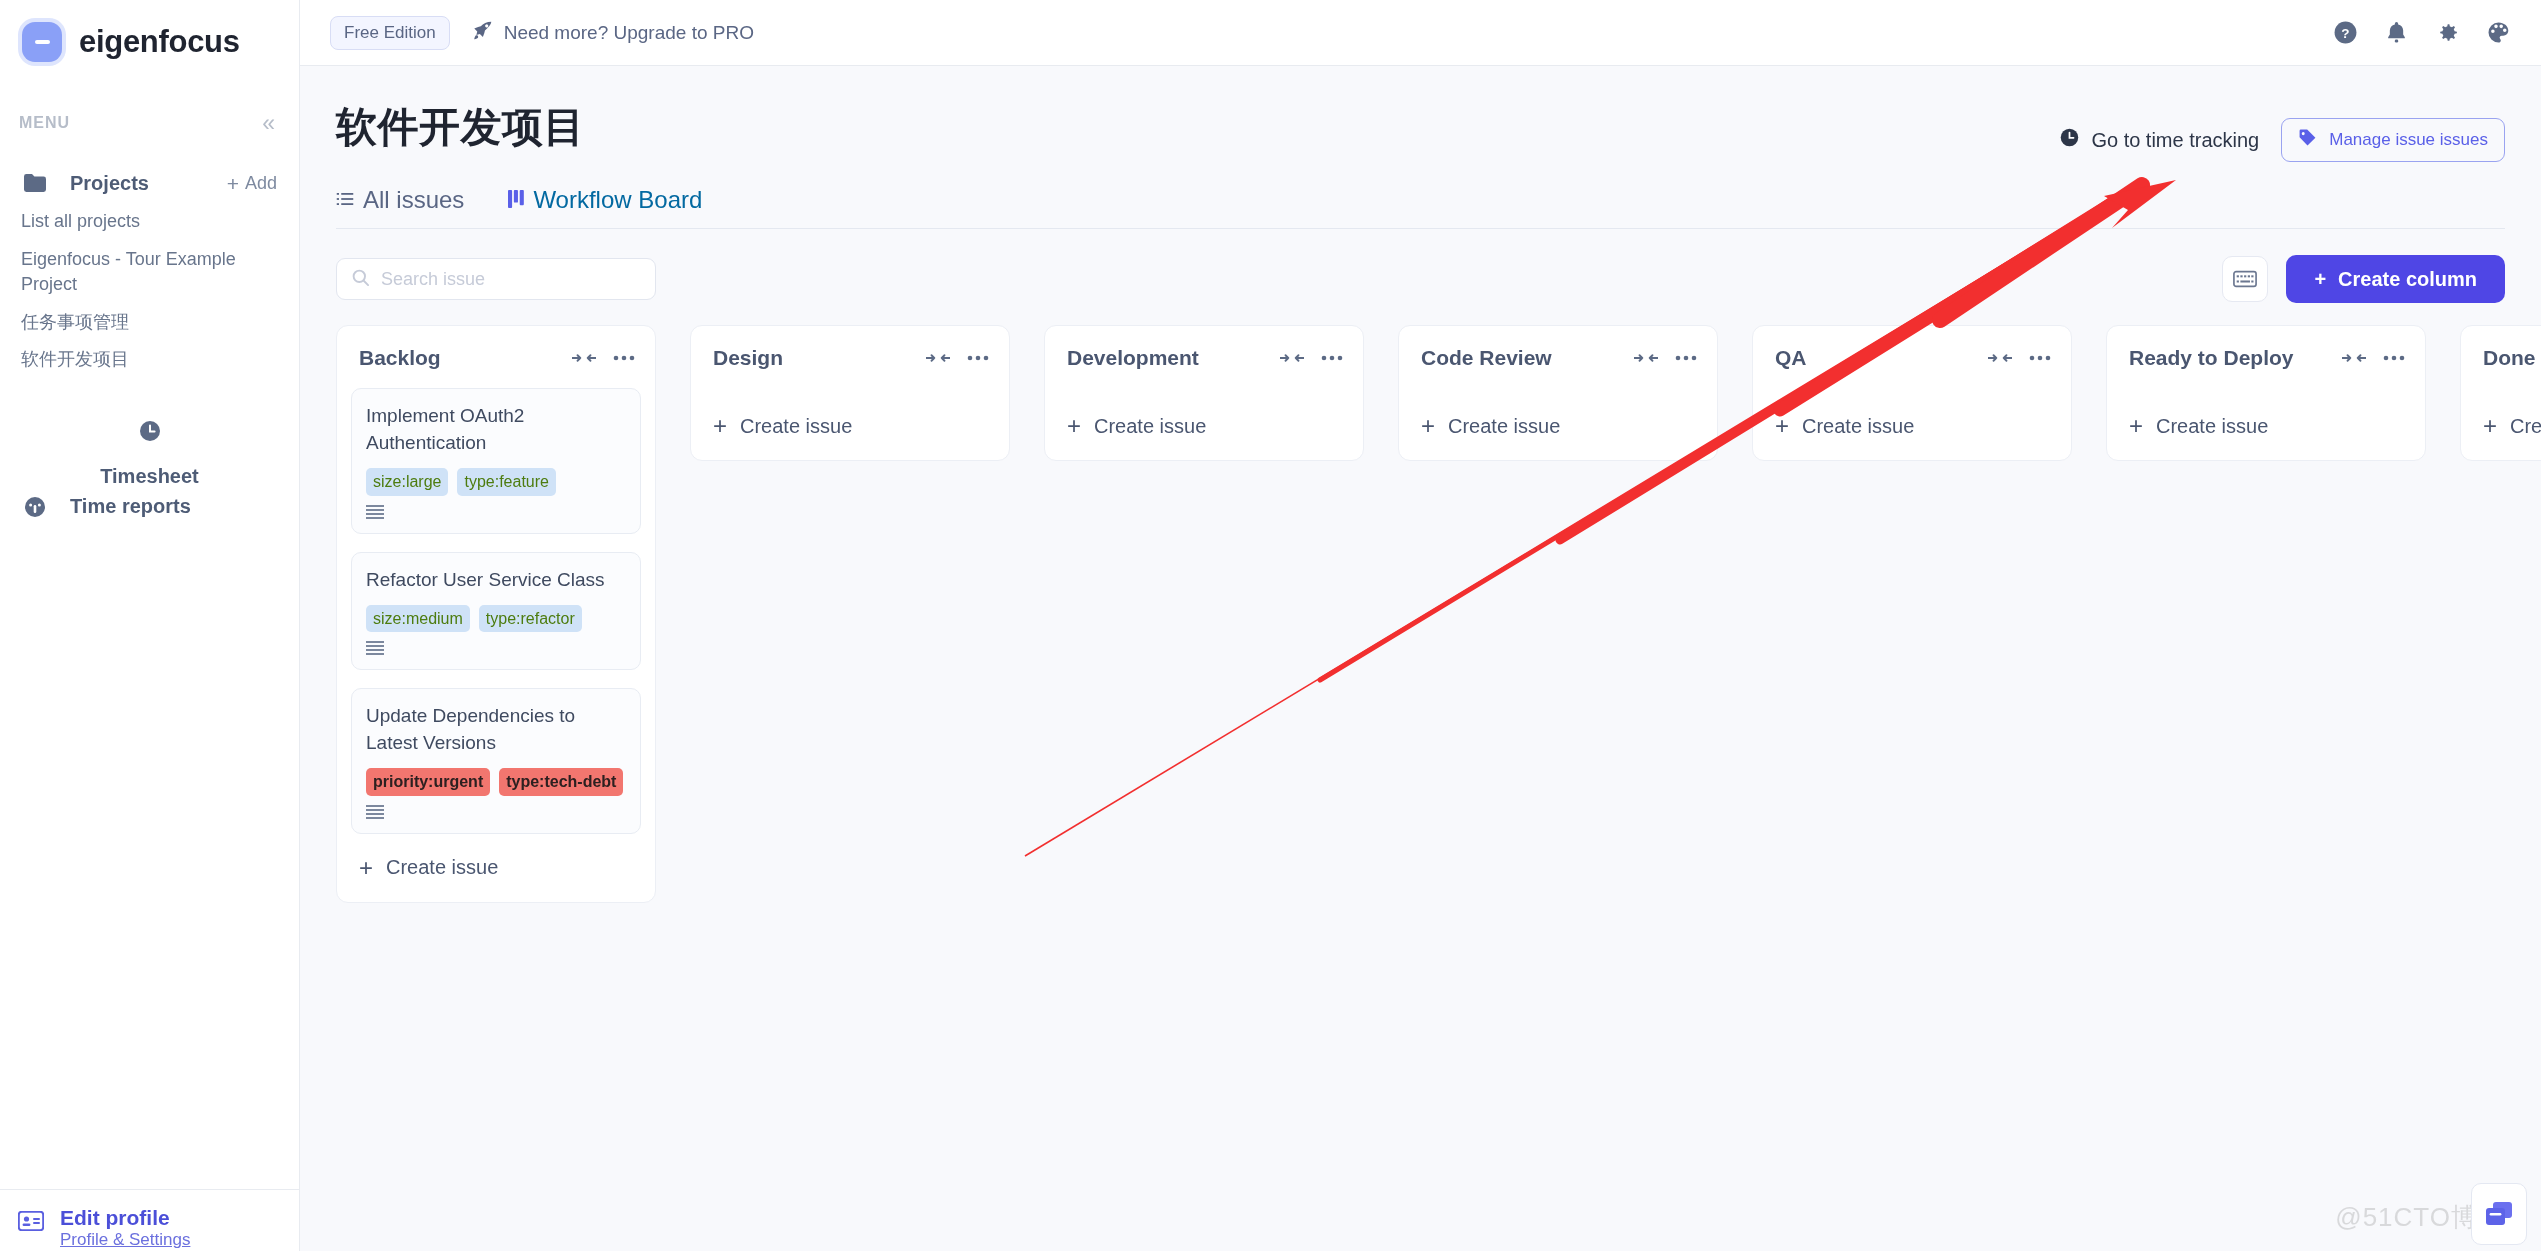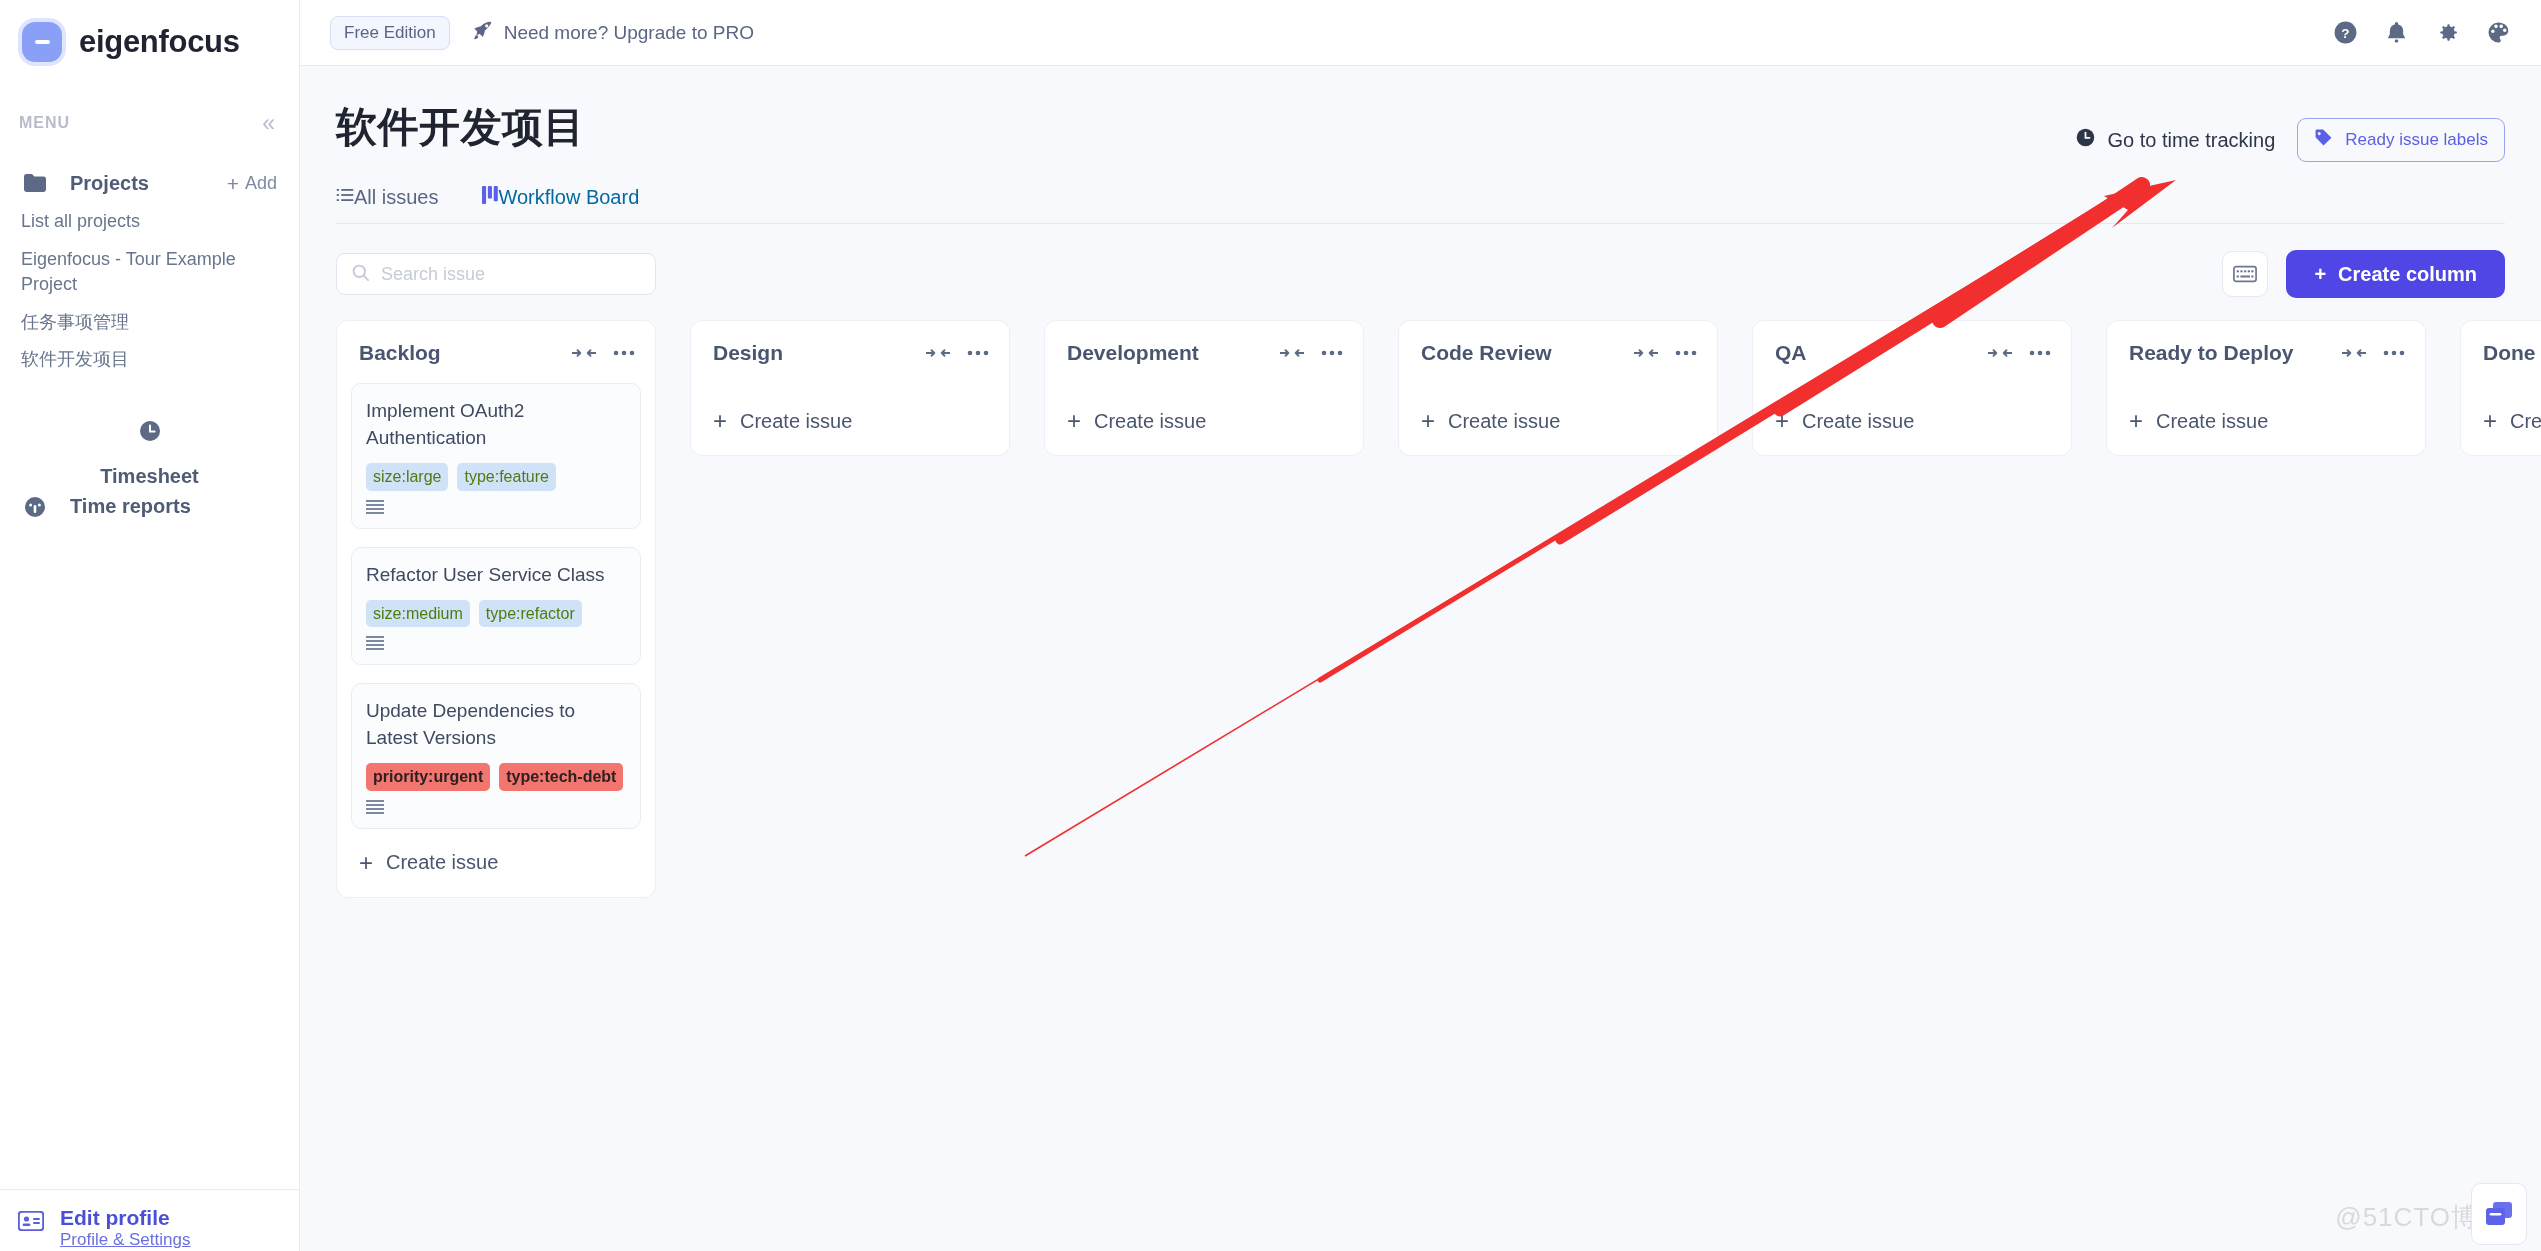--- a/index.html
+++ b/index.html
@@ -86,21 +86,21 @@
   .title-row { display: flex; align-items: flex-start; }
   .title-actions { margin-left: auto; display: flex; align-items: center; gap: 22px; padding-top: 18px; }
   .time-track { display: flex; align-items: center; gap: 11px; font-size: 20px; color: #2d3648; cursor: pointer; }
   .labels-btn {
     display: flex; align-items: center; gap: 12px;
     border: 1px solid #9aa3f0; color: #5a60e8; background: transparent;
     border-radius: 9px; padding: 9px 16px; font-size: 17px; cursor: pointer;
   }
 
   .tabs { display: flex; align-items: center; gap: 44px; margin-top: 24px; padding-bottom: 14px; border-bottom: 1px solid #e4e8f0; }
-  .tab { display: flex; align-items: flex-start; font-size: 20px; color: #5a6684; cursor: pointer; }
+  .tab { display: flex; align-items: flex-start; gap: 9px; font-size: 24px; color: #5a6684; cursor: pointer; }
   .tab.active { color: #0369a1; }
 
   .toolbar { display: flex; align-items: center; margin-top: 26px; }
   .search-box {
     width: 320px; height: 42px; border: 1px solid #e2e6ef; border-radius: 9px;
     background: #ffffff; display: flex; align-items: center; gap: 11px; padding: 0 14px;
   }
   .search-box input {
     border: none; outline: none; background: transparent;
     font-size: 18px; color: #4a5568; width: 100%;
@@ -293,21 +293,21 @@
                 </svg>
             </span>
             <span>Go to time tracking</span>
           </span>
           <button class="labels-btn">
             <span>
               <svg width="19" height="19" viewBox="0 0 24 24">
                   <path fill="#5a60e8" d="M2 11.6V3.6A1.6 1.6 0 0 1 3.6 2h8l10.4 10.4L12 22 2 11.6zm4.6-6.4a1.9 1.9 0 1 0 0 3.8 1.9 1.9 0 0 0 0-3.8z"></path>
                 </svg>
             </span>
-            <span>Ready issue labels</span>
+            <span>Manage issue issues</span>
           </button>
         </div>
       </div>
 
       <nav class="tabs">
         <span class="tab">
           <span>
             <svg width="18" height="18" viewBox="0 0 24 24">
                 <rect x="7" y="4" width="16" height="2.4" fill="#5a6684"></rect>
                 <rect x="7" y="10.8" width="16" height="2.4" fill="#5a6684"></rect>

